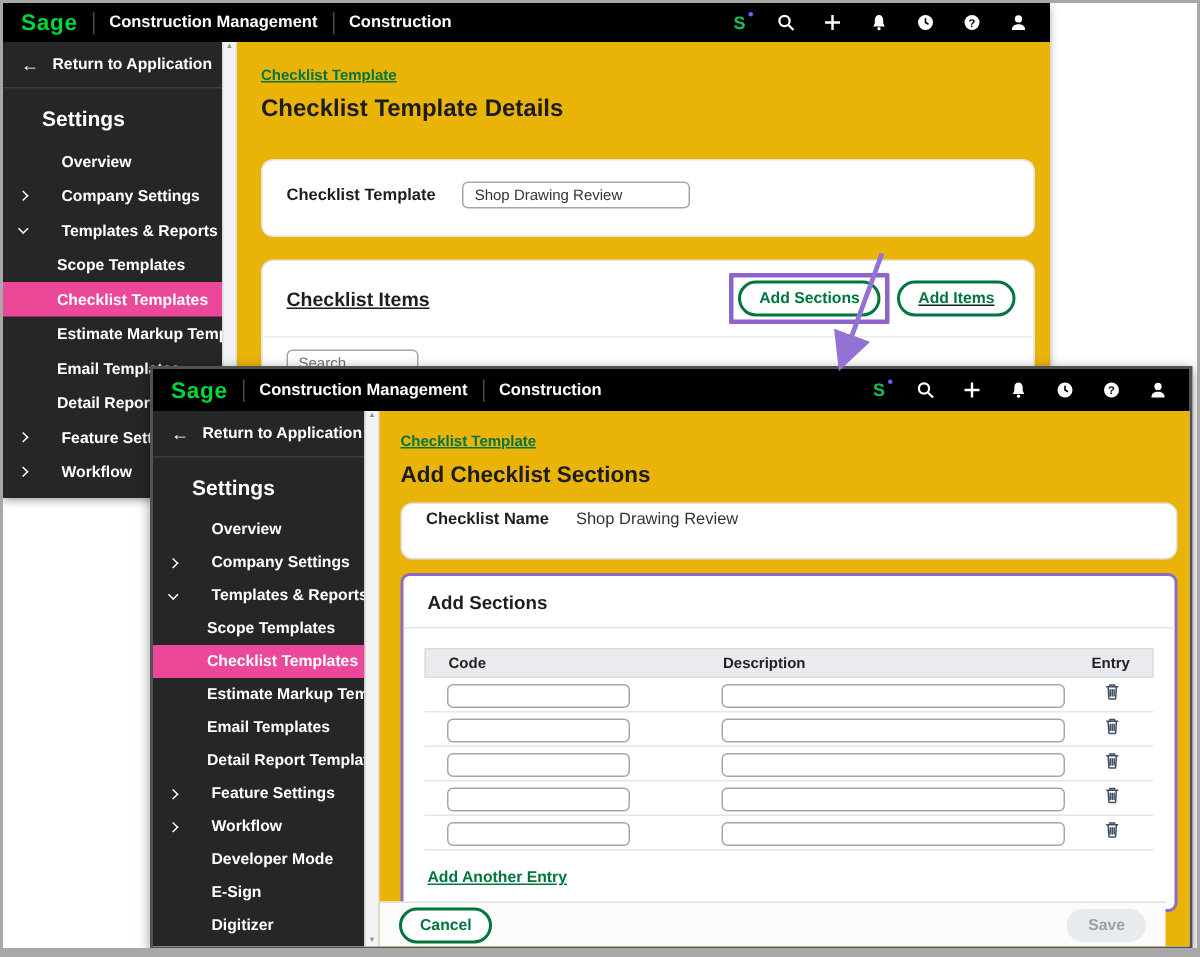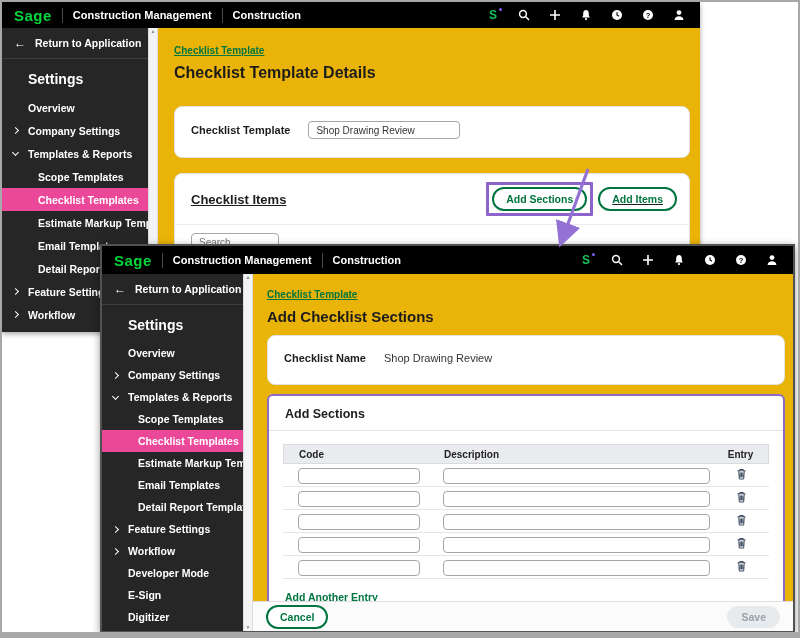--- a/index.html
+++ b/index.html
@@ -22,21 +22,21 @@
   .copilot .dot{position:absolute;right:-2px;top:0;width:3px;height:3px;border-radius:50%;background:#7a5cf0;}
   
   .wbody{display:flex;height:calc(100% - 26px);overflow:hidden;}
   .front .wbody{height:calc(100% - 28px);}
   .sidebar{width:146px;background:#262626;color:#fff;flex-shrink:0;display:flex;flex-direction:column;overflow:hidden;}
   .front .sidebar{width:141px;}
   .sb-return{display:flex;align-items:center;gap:9px;height:30px;padding-left:12px;
     border-bottom:1px solid #3e3e3e;font-size:10.5px;font-weight:700;flex-shrink:0;cursor:pointer;}
   .sb-back-arrow{font-size:12px;line-height:1;}
   .sb-title{font-size:14px;font-weight:700;padding:12px 0 9px 26px;flex-shrink:0;}
-  .sb-item{position:relative;display:flex;align-items:center;height:23px;padding-left:26px;
+  .sb-item{position:relative;display:flex;align-items:center;height:23px;padding-left:39px;
     font-size:10.5px;font-weight:700;cursor:pointer;flex-shrink:0;white-space:nowrap;}
   .front .sb-item{height:22px;}
   .sb-item.indent{padding-left:36px;}
   .sb-item.selected{background:#ec4899;}
   .sb-item .chev{position:absolute;left:11px;}
   .chev{display:inline-block;width:4px;height:4px;border:solid #fff;border-width:0 1.8px 1.8px 0;}
   .chev.right{transform:rotate(-45deg);}
   .chev.down{transform:rotate(45deg);margin-top:-2px;}
   .scrollstrip{width:8px;background:#f2f3f4;border-left:1px solid #dcdcdc;border-right:1px solid #dcdcdc;
     display:flex;flex-direction:column;justify-content:space-between;align-items:center;
@@ -69,37 +69,37 @@
     display:flex;align-items:center;justify-content:space-between;padding:0 6px;font-size:10px;cursor:pointer;box-sizing:border-box;}
   .select-box .chev{border-color:#444;}
   .pagination{display:flex;margin-left:58px;}
   .pg-cell{border:1px solid #e0e0e0;margin-left:-1px;background:#fff;font-size:10px;padding:4px 8px;cursor:pointer;white-space:nowrap;}
   .pg-cell.muted{color:#8a8a8a;}
   .pg-cell.link{color:#00753F;font-weight:700;}
   .pg-cell.active{background:#00753F;border-color:#00753F;color:#fff;font-weight:700;}
   .total{margin-left:auto;font-size:10.5px;color:#222;white-space:nowrap;}
   .total b{font-weight:700;}
   
-  .name-card{padding:16px 16px 20px;}
+  .name-card{padding:4px 16px 20px;}
   .name-value{font-size:11px;color:#333;}
   .purple-panel{margin-top:9px;border:2px solid #8c6bc8;border-radius:6px;background:#fff;}
   .panel-head{font-size:12.5px;font-weight:700;padding:11px 16px 9px;border-bottom:1px solid #e4e4e4;}
   .stable{margin:13px 14px 0;}
   .st-head{display:flex;align-items:center;background:#e9ebee;border:1px solid #d9dbdd;height:20px;
     font-size:10px;font-weight:700;color:#222;box-sizing:border-box;}
   .col-code{width:160px;padding-left:15px;box-sizing:border-box;flex-shrink:0;}
-  .col-desc{flex:1;}
+  .col-desc{flex:1;margin-left:38px;}
   .col-action{width:55px;text-align:center;flex-shrink:0;}
   .st-row{display:flex;align-items:center;height:22px;border-bottom:1px solid #e6e6e6;}
   .code-input{width:122px;height:16px;}
   .desc-input{width:calc(100% - 4px);height:16px;}
   .trash-btn{background:none;border:none;cursor:pointer;padding:0;display:inline-flex;vertical-align:middle;}
   .add-another{display:inline-block;margin:12px 16px 15px;font-size:10.5px;font-weight:700;
     color:#00753F;text-decoration:underline;cursor:pointer;}
-  .wfooter{position:absolute;left:0;right:0;bottom:0;height:29px;background:#fbfbfc;border-top:1px solid #dfdfdf;
+  .wfooter{position:absolute;left:0;right:16px;bottom:0;height:29px;background:#fbfbfc;border-top:1px solid #dfdfdf;
     display:flex;align-items:center;justify-content:space-between;padding:0 13px;}
   .save-btn{background:#e8ebee;color:#99a0a7;border:none;border-radius:13px;font-weight:700;
     font-size:10.5px;padding:5px 14px;font-family:inherit;cursor:pointer;}
   
   .annot-svg{position:absolute;left:0;top:0;z-index:5;pointer-events:none;}
 </style>
 </head>
 <body>
 
 <div class="frame">

